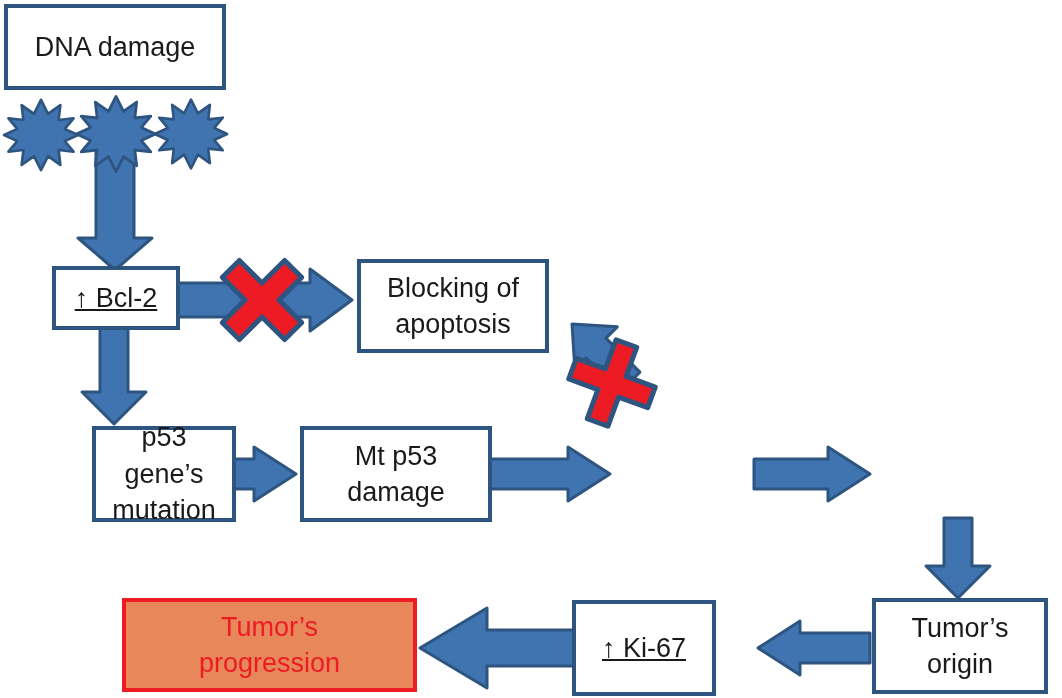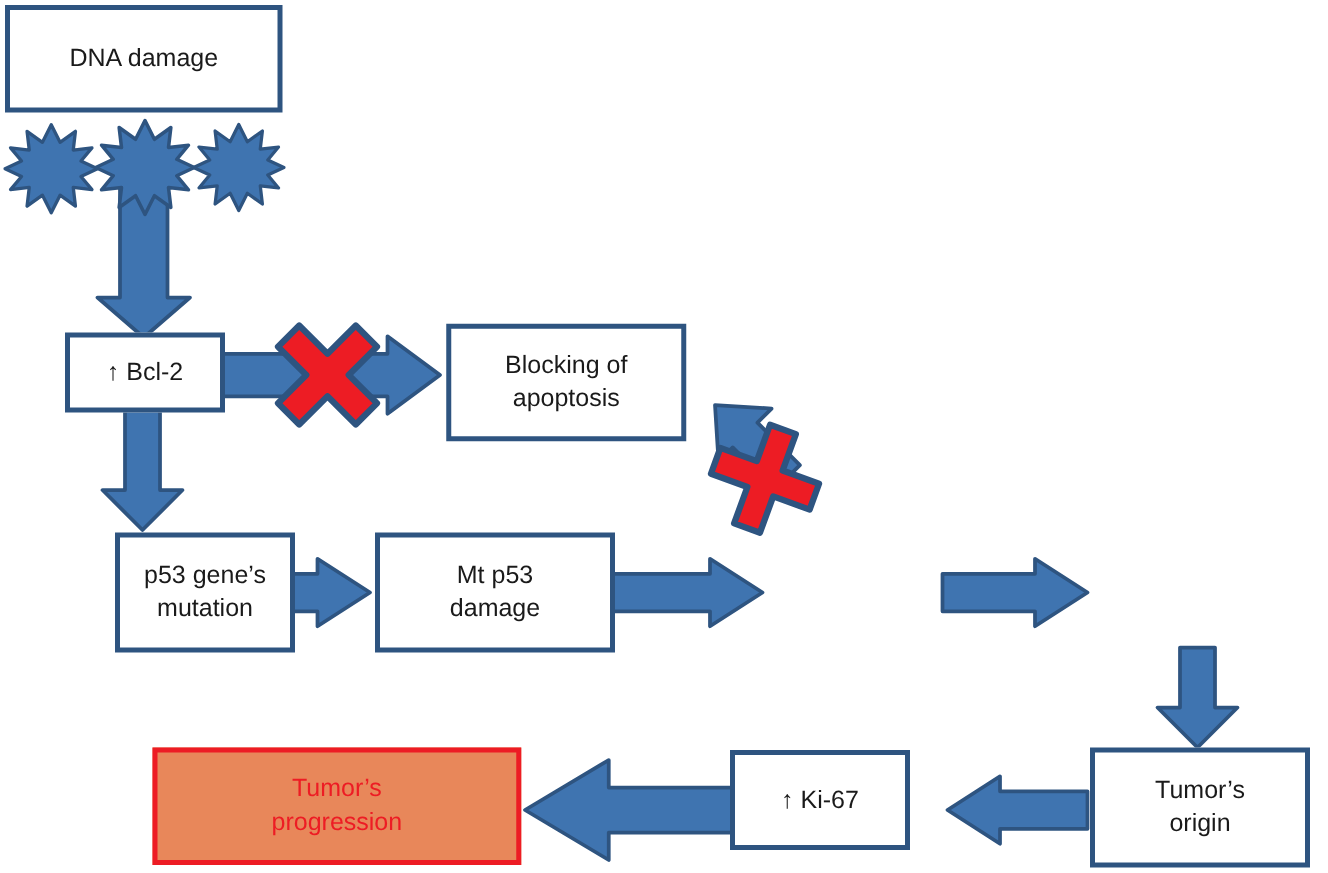--- a/index.html
+++ b/index.html
@@ -28,44 +28,44 @@
   .node {
     position: absolute;
     box-sizing: border-box;
     background: #ffffff;
     border: 4px solid #2E5480;
     display: flex;
     align-items: center;
     justify-content: center;
     text-align: center;
     color: #1a1a1a;
-    font-size: 20px;
+    font-size: 27px;
     line-height: 1.35;
     z-index: 3;
   }
   .node .label {
     display: block;
     white-space: pre-line;
     padding: 0 6px;
   }
   .node.highlight {
     background: #E8875A;
     border: 4px solid #ED1C24;
     color: #ED1C24;
   }
   
   #node-dna-damage      { left: 4px;   top: 4px;   width: 222px; height: 86px; }
-  #node-bcl2            { left: 52px;  top: 266px; width: 128px; height: 64px; }
+  #node-bcl2            { left: 52px;  top: 266px; width: 128px; height: 64px; text-decoration: underline; }
   #node-blocking        { left: 357px; top: 259px; width: 192px; height: 94px; }
   #node-p53-mutation    { left: 44px;  top: 426px; width: 144px; height: 96px; margin-left: 48px; }
   #node-mt-p53-origin   { left: 300px; top: 426px; width: 192px; height: 96px; }
   #node-mt-p53-up       { left: 612px; top: 426px; width: 144px; height: 96px; }
   #node-cell-cycle      { left: 872px; top: 424px; width: 176px; height: 96px; }
   #node-tumor-origin    { left: 872px; top: 598px; width: 176px; height: 96px; }
-  #node-ki67            { left: 584px; top: 600px; width: 144px; height: 80px; }
+  #node-ki67            { left: 572px; top: 600px; width: 144px; height: 96px; text-decoration: underline; }
   #node-tumor-progress  { left: 122px; top: 598px; width: 295px; height: 94px; }
 </style>
 </head>
 <body>
 
 <div id="canvas">
 
   <svg id="svg-layer" viewBox="0 0 1062 698">
     <defs>
 

